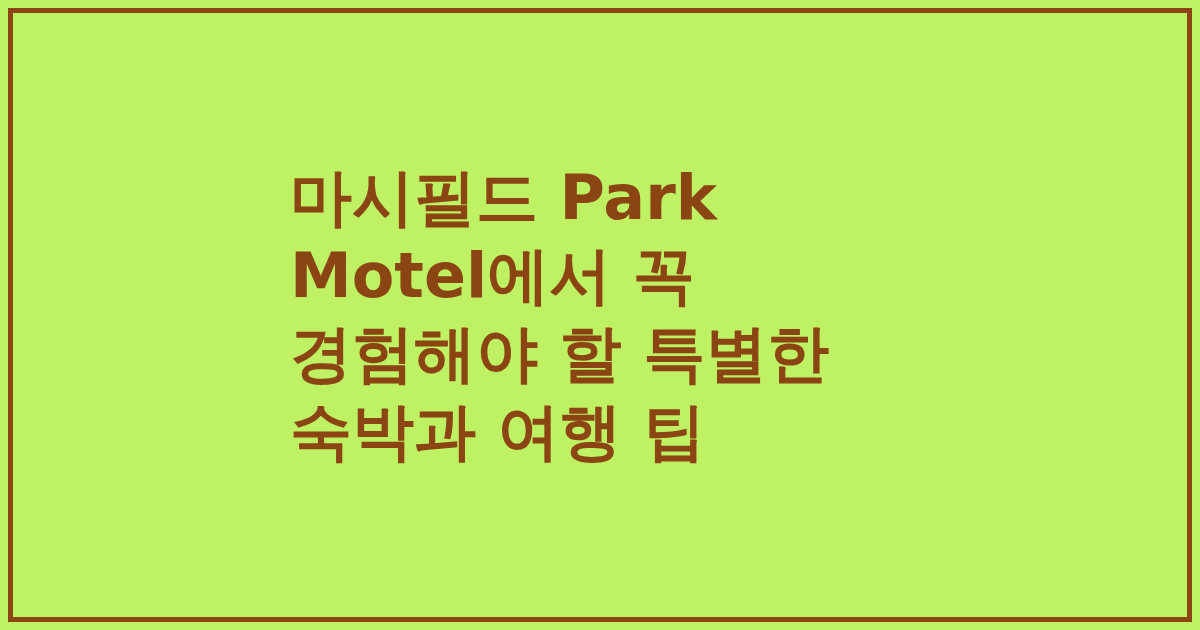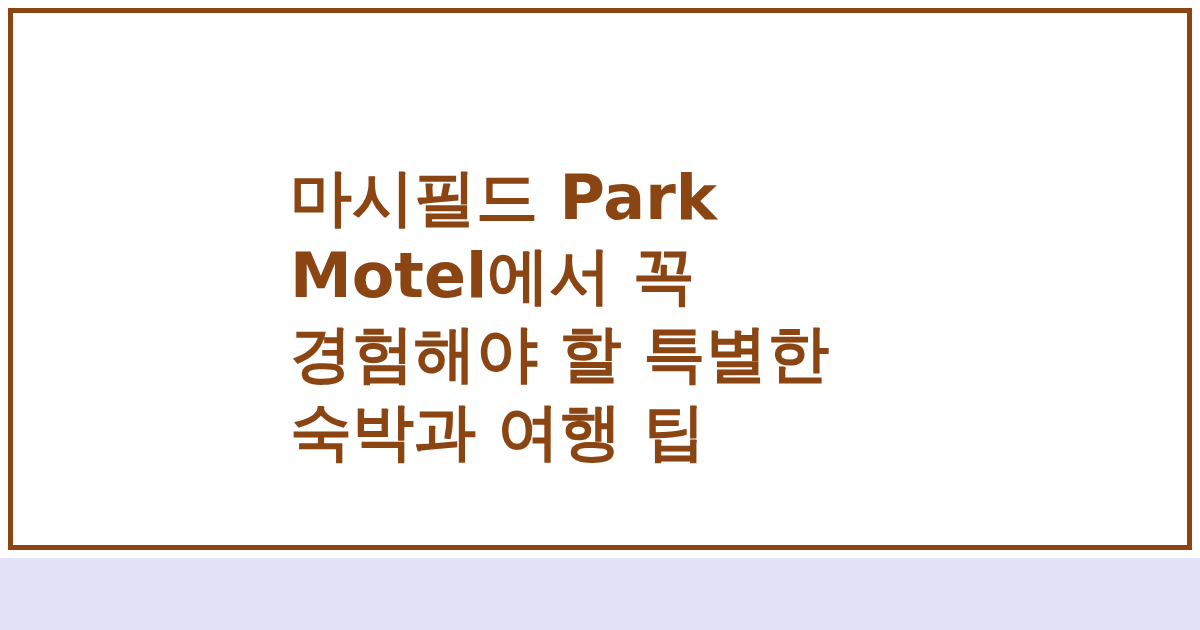--- a/index.html
+++ b/index.html
@@ -13,22 +13,22 @@
     height: 630px;
     overflow: hidden;
     background: #e4e2f7;
     font-family: "DejaVu Sans", "Liberation Sans", sans-serif;
   }
 
   .og-card {
     position: relative;
     box-sizing: border-box;
     width: 1200px;
-    height: 558px;
-    background: #ffffff;
+    height: 630px;
+    background: #bef264;
     display: block;
   }
 
   
   .og-frame {
     position: absolute;
     left: 8px;
     top: 8px;
     right: 8px;
     bottom: 8px;

